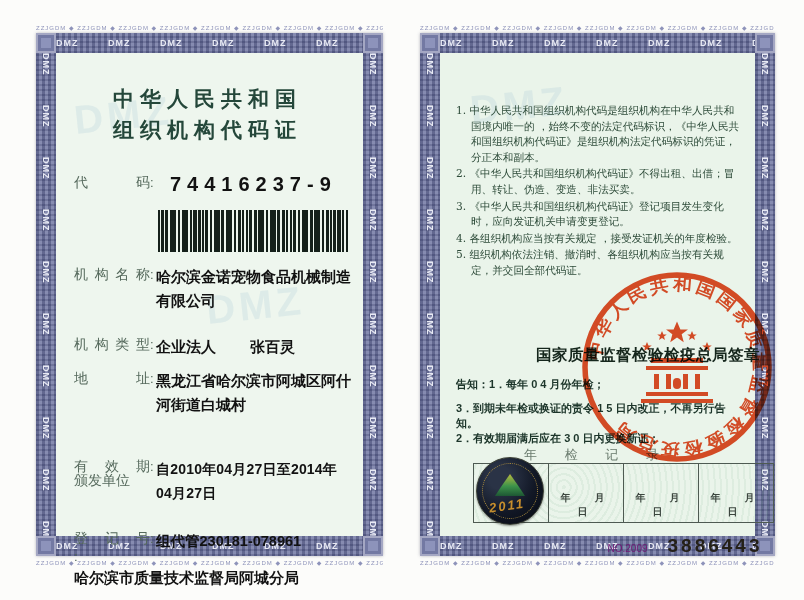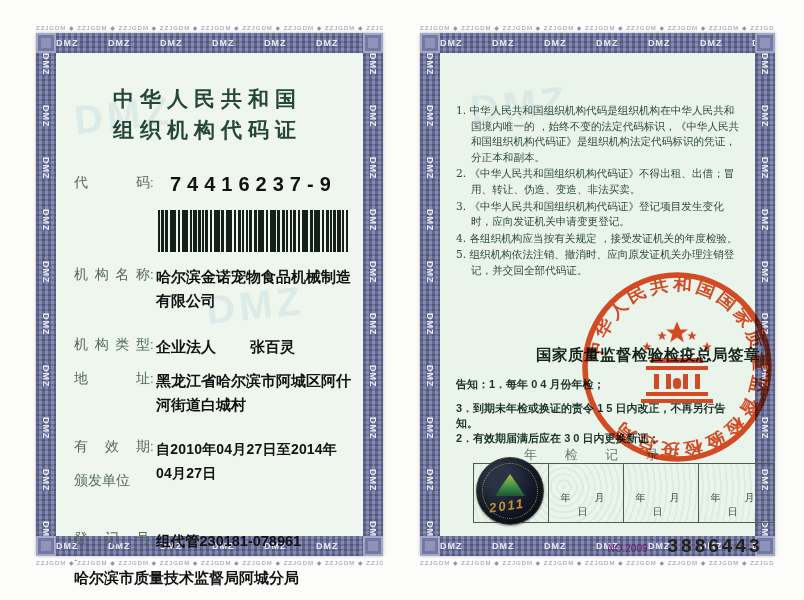--- a/index.html
+++ b/index.html
@@ -65,21 +65,21 @@
       font-size:11px;line-height:15px;}
   .n1{top:324px;} .n3{top:348px;} .n2{top:378px;}
   .annual-title{position:absolute;left:0;right:0;top:393px;text-align:center;
       color:#6a7b6e;font-size:13px;letter-spacing:12px;}
   .check-table{position:absolute;left:33px;top:410px;width:301px;height:60px;
       display:flex;border:1.6px solid #4e5a52;box-sizing:border-box;
       background:repeating-radial-gradient(circle at 30% 40%, rgba(110,170,130,.10) 0 2px, transparent 2px 6px);}
   .check-cell{flex:1;position:relative;border-right:1.4px solid #4e5a52;}
   .check-cell:last-child{border-right:none;}
   .cell-footer{position:absolute;left:0;right:0;bottom:3px;text-align:center;
-      color:#3c463f;font-size:10px;letter-spacing:7px;font-family:"DejaVu Serif",serif;}
+      color:#3c463f;font-size:10px;letter-spacing:7px;font-family:"DejaVu Serif",serif;font-weight:bold;}
   .sticker{position:absolute;left:36px;top:404px;width:66px;height:66px;border-radius:50%;
       background:radial-gradient(circle at 35% 30%, #2a3346 0 18%, #121826 55%, #05080f 100%);
       border:1px solid #3a3f34;z-index:5;box-shadow:0 1px 2px rgba(0,0,0,.4);}
   .sticker:after{content:"";position:absolute;inset:5px;border:1px dotted #a98b3e;border-radius:50%;}
   .sticker-emblem{position:absolute;left:18px;top:16px;width:30px;height:22px;
       background:linear-gradient(180deg,#c9c93e 0%, #3f9e4b 55%, #1d5c33 100%);
       clip-path:polygon(50% 0, 78% 55%, 100% 100%, 0 100%, 22% 55%);opacity:.9;}
   .sticker-year{position:absolute;left:12px;top:40px;color:#c98f2c;font-weight:bold;
       font-size:13px;font-style:italic;letter-spacing:2px;transform:rotate(-8deg);}
   .serial{position:absolute;left:150px;top:482px;width:190px;text-align:center;white-space:nowrap;}
@@ -137,21 +137,21 @@
         <span class="fcolon">:</span>
         <span class="fvalue"><span>企业法人</span><span class="gap30"></span><span>张百灵</span></span>
       </div>
 
       <div class="lrow" style="top:316px;">
         <span class="flabel">地址</span>
         <span class="fcolon">:</span>
         <span class="fvalue">黑龙江省哈尔滨市阿城区阿什河街道白城村</span>
       </div>
 
-      <div class="lrow" style="top:384px;">
+      <div class="lrow" style="top:404px;">
         <span class="flabel">有效期</span>
         <span class="fcolon">:</span>
         <span class="fvalue" style="font-size:14px;letter-spacing:.2px;">自2010年04月27日至2014年04月27日</span>
       </div>
 
       <div class="lrow" style="top:418px;flex-direction:column;">
         <span class="flabel">颁发单位</span>
         <span class="fcolon">:</span>
         <span class="fvalue">哈尔滨市质量技术监督局阿城分局</span>
       </div>
@@ -176,21 +176,21 @@
 
     <div class="page-inner">
       <span class="wm" style="left:30px;top:30px;transform:rotate(-6deg);">DMZ</span>
 
 
       <div class="note-list">
         <div class="note-item"><span>1.</span> <span>中华人民共和国组织机构代码是组织机构在中华人民共和国境内唯一的 ，始终不变的法定代码标识，《中华人民共和国组织机构代码证》是组织机构法定代码标识的凭证，分正本和副本。</span></div>
         <div class="note-item"><span>2.</span> <span>《中华人民共和国组织机构代码证》不得出租、出借；冒用、转让、伪造、变造、非法买卖。</span></div>
         <div class="note-item"><span>3.</span> <span>《中华人民共和国组织机构代码证》登记项目发生变化时，应向发证机关申请变更登记。</span></div>
         <div class="note-item"><span>4.</span> <span>各组织机构应当按有关规定 ，接受发证机关的年度检验。</span></div>
-        <div class="note-item"><span>5.</span> <span>组织机构依法注销、撤消时、应向原发证机关办理注销登记，并交回全部代码证。</span></div>
+        <div class="note-item"><span>5.</span> <span>组织机构依法注销、撤消时、各组织机构应当按有关规定，并交回全部代码证。</span></div>
       </div>
 
       <div class="auth-caption">国家质量监督检验检疫总局签章</div>
 
       <div class="notice n1">告知：1．每年 0 4 月份年检；</div>
       <div class="notice n3">3．到期未年检或换证的责令 1 5 日内改正，不再另行告知。</div>
       <div class="notice n2">2．有效期届满后应在 3 0 日内更换新证；</div>
 
       <div class="annual-title">年 检 记 录</div>
 

